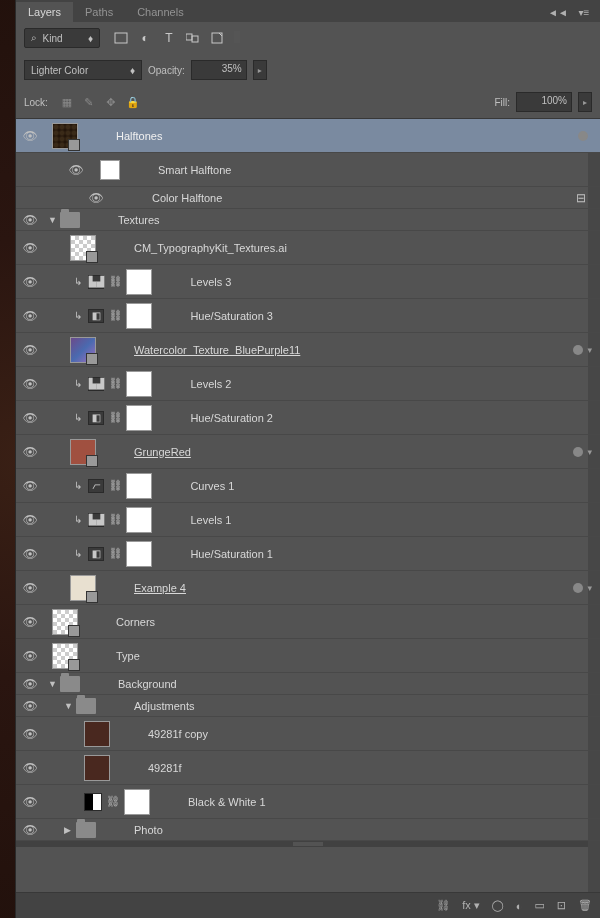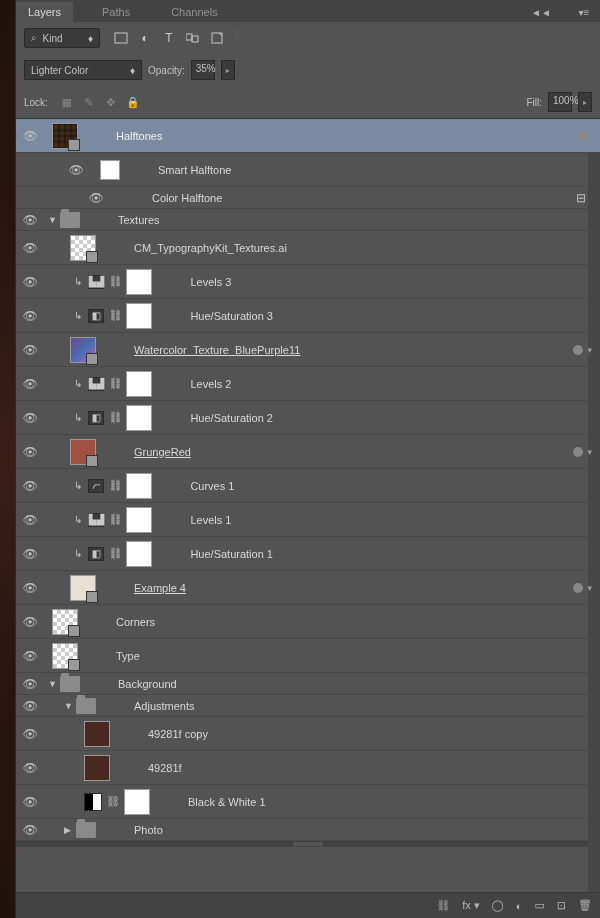--- a/index.html
+++ b/index.html
@@ -1,31 +1,31 @@
 <!DOCTYPE html>
 <html><head>
 <meta charset="utf-8">
 <style>
 * { margin:0; padding:0; box-sizing:border-box; font-family:"Helvetica Neue",Arial,sans-serif; }
 body { background:#2a1510; width:600px; height:918px; overflow:hidden; position:relative; }
 .backdrop { position:absolute; inset:0; background:radial-gradient(circle at 5% 50%, #3a2015 0%, #2a1510 30%, #1a0d08 100%); }
 .panel { position:absolute; top:0; right:0; width:585px; height:918px; background:#434343; display:flex; flex-direction:column; border-left:1px solid #2a2a2a; }
-.tabs { display:flex; background:#434343; height:22px; align-items:flex-end;gap:17px; }
+.tabs { display:flex; background:#434343; height:22px; align-items:flex-end; }
 .tab { padding:4px 12px; font-size:11px; color:#939393; cursor:pointer; }
 .tab.active { background:#535353; color:#d8d8d8; }
 .tab-spacer { flex:1; }
 .tab-menu { width:20px; height:20px; display:flex; align-items:center; justify-content:center; color:#b0b0b0; font-size:10px; cursor:pointer; margin-right:6px; }
 .toolbar { background:#535353; border-bottom:1px solid #383838; }
 .row { display:flex; align-items:center; padding:6px 8px; gap:6px; }
 .kind-box { display:flex; align-items:center; background:#3a3a3a; border:1px solid #2a2a2a; padding:2px 6px; height:20px; border-radius:2px; color:#c0c0c0; font-size:10px; gap:6px; min-width:76px; }
 .filter-icons { display:flex; gap:10px; margin-left:8px; }
 .ficon { width:14px; height:14px; display:flex; align-items:center; justify-content:center; color:#c8c8c8; font-size:12px; }
 .blend-select { background:#3a3a3a; border:1px solid #2a2a2a; color:#c0c0c0; font-size:10px; padding:2px 6px; height:20px; min-width:118px; display:flex; align-items:center; justify-content:space-between; }
 .label { font-size:10px; color:#c0c0c0; }
-.num-input { background:#3a3a3a; border:1px solid #2a2a2a; color:#c0c0c0; font-size:10px; padding:2px 4px; height:20px; width:24px; text-align:right; }
+.num-input { background:#3a3a3a; border:1px solid #2a2a2a; color:#c0c0c0; font-size:10px; padding:2px 4px; height:20px; width:56px; text-align:right; }
 .arrow-btn { width:14px; height:20px; background:#3a3a3a; border:1px solid #2a2a2a; display:flex; align-items:center; justify-content:center; color:#999; font-size:8px; }
 .lock-icons { display:flex; gap:8px; margin-left:6px; }
 .licon { color:#888; font-size:11px; width:14px; text-align:center; }
 .layer-list { flex:1; background:#535353; overflow-y:auto; }
 .layer { display:flex; align-items:center; min-height:34px; border-bottom:1px solid #484848; position:relative; }
 .layer.selected { background:#7a8aa0; }
 .layer.short { min-height:22px; }
 .eye { width:28px; display:flex; align-items:center; justify-content:center; color:#c0c0c0; font-size:12px; cursor:pointer; }
 .indent { flex-shrink:0; }
 .twisty { width:10px; color:#c0c0c0; font-size:9px; cursor:pointer; margin-right:2px; }

